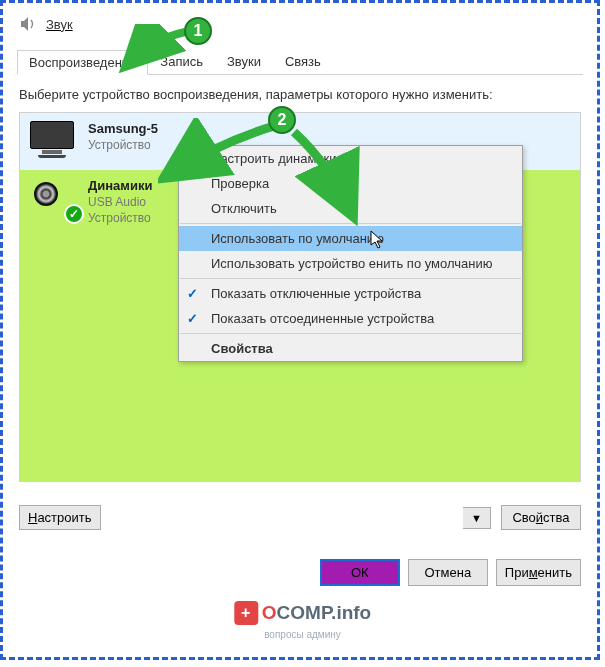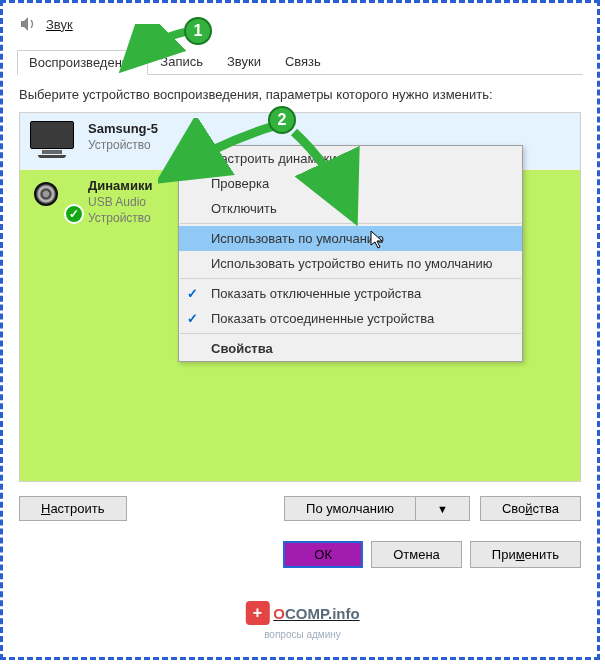--- a/index.html
+++ b/index.html
@@ -36,38 +36,38 @@
     .device-desc { font-size: 12px; color: #777; }
     
     .context-menu { position: absolute; left: 178px; top: 145px; background: #f0f0f0; border: 1px solid #a0a0a0; box-shadow: 2px 2px 5px rgba(0,0,0,0.2); min-width: 290px; z-index: 20; }
     .menu-item { padding: 5px 30px 5px 32px; font-size: 13px; color: #333; cursor: pointer; display: flex; align-items: center; position: relative; }
     .menu-item.highlighted { background: #90c8f6; }
     .menu-item.bold { font-weight: bold; }
     .menu-sep { height: 1px; background: #d0d0d0; margin: 2px 1px; }
     .menu-check { position: absolute; left: 8px; color: #0066cc; font-size: 13px; font-weight: bold; }
     
     .bottom-row { display: flex; gap: 10px; margin: 14px 2px 0 2px; align-items: center; }
-    .btn { padding: 4px 21px; font-size: 13px; background: #e8e8e8; border: 1px solid #aaa; cursor: pointer; min-width: 80px; }
+    .btn { padding: 4px 8px; font-size: 13px; background: #e8e8e8; border: 1px solid #aaa; cursor: pointer; min-width: 80px; margin-top: 9px; }
     .btn-combo { display: flex; }
     .btn-combo .btn { min-width: 120px; }
     .btn-combo .dropdown-btn { min-width: 24px; border-left: none; font-size: 11px; }
     .spacer { flex: 1; }
     
     .dialog-btns { display: flex; gap: 8px; margin: 20px 2px 0 2px; justify-content: flex-end; }
     .btn-primary { border: 2px solid #1f69d4; background: #a21caf; text-align: center; }
     
     .annotation-badge { position: absolute; width: 28px; height: 28px; background: #33b33d; border: 2px solid #1a7a22; border-radius: 50%; color: white; font-weight: bold; font-size: 16px; display: flex; align-items: center; justify-content: center; z-index: 30; }
     .badge-1 { left: 184px; top: 17px; }
     .badge-2 { left: 268px; top: 106px; }
     
     .arrow { position: absolute; z-index: 25; }
     
     .watermark { position: absolute; bottom: 42px; left: 50%; transform: translateX(-50%); display: flex; align-items: center; gap: 4px; z-index: 15; opacity: 0.9; }
     .wm-logo { width: 24px; height: 24px; background: #e03030; border-radius: 4px; color: white; font-weight: bold; display: flex; align-items: center; justify-content: center; font-size: 16px; }
-    .wm-text { font-size: 15px; font-weight: bold; text-decoration: underline; }
+    .wm-text { font-size: 19px; font-weight: bold; }
     .wm-o { color: #e03030; }
     .wm-rest { color: #4a5a6a; }
     .wm-sub { position: absolute; bottom: 27px; left: 50%; transform: translateX(-50%); font-size: 10px; color: #8899aa; z-index: 15; white-space: nowrap; opacity: 0.8; }
     
     .cursor-icon { position: absolute; left: 370px; top: 230px; z-index: 26; font-size: 15px; }
   </style>
 </head>
 <body>
 
 <div class="window">
@@ -114,21 +114,20 @@
         <span class="device-desc">USB Audio</span>
         <span class="device-desc">Устройство</span>
       </div>
     </div>
   </div>
 
   <div class="bottom-row">
     <button class="btn"><u>Н</u>астроить</button>
     <div class="spacer"></div>
     <div class="btn-combo">
-      <button class="btn">По умолчанию</button>
       <button class="btn dropdown-btn">▼</button>
     </div>
     <button class="btn">Сво<u>й</u>ства</button>
   </div>
 
   <div class="dialog-btns">
     <button class="btn btn-primary">ОК</button>
     <button class="btn">Отмена</button>
     <button class="btn">При<u>м</u>енить</button>
   </div>

